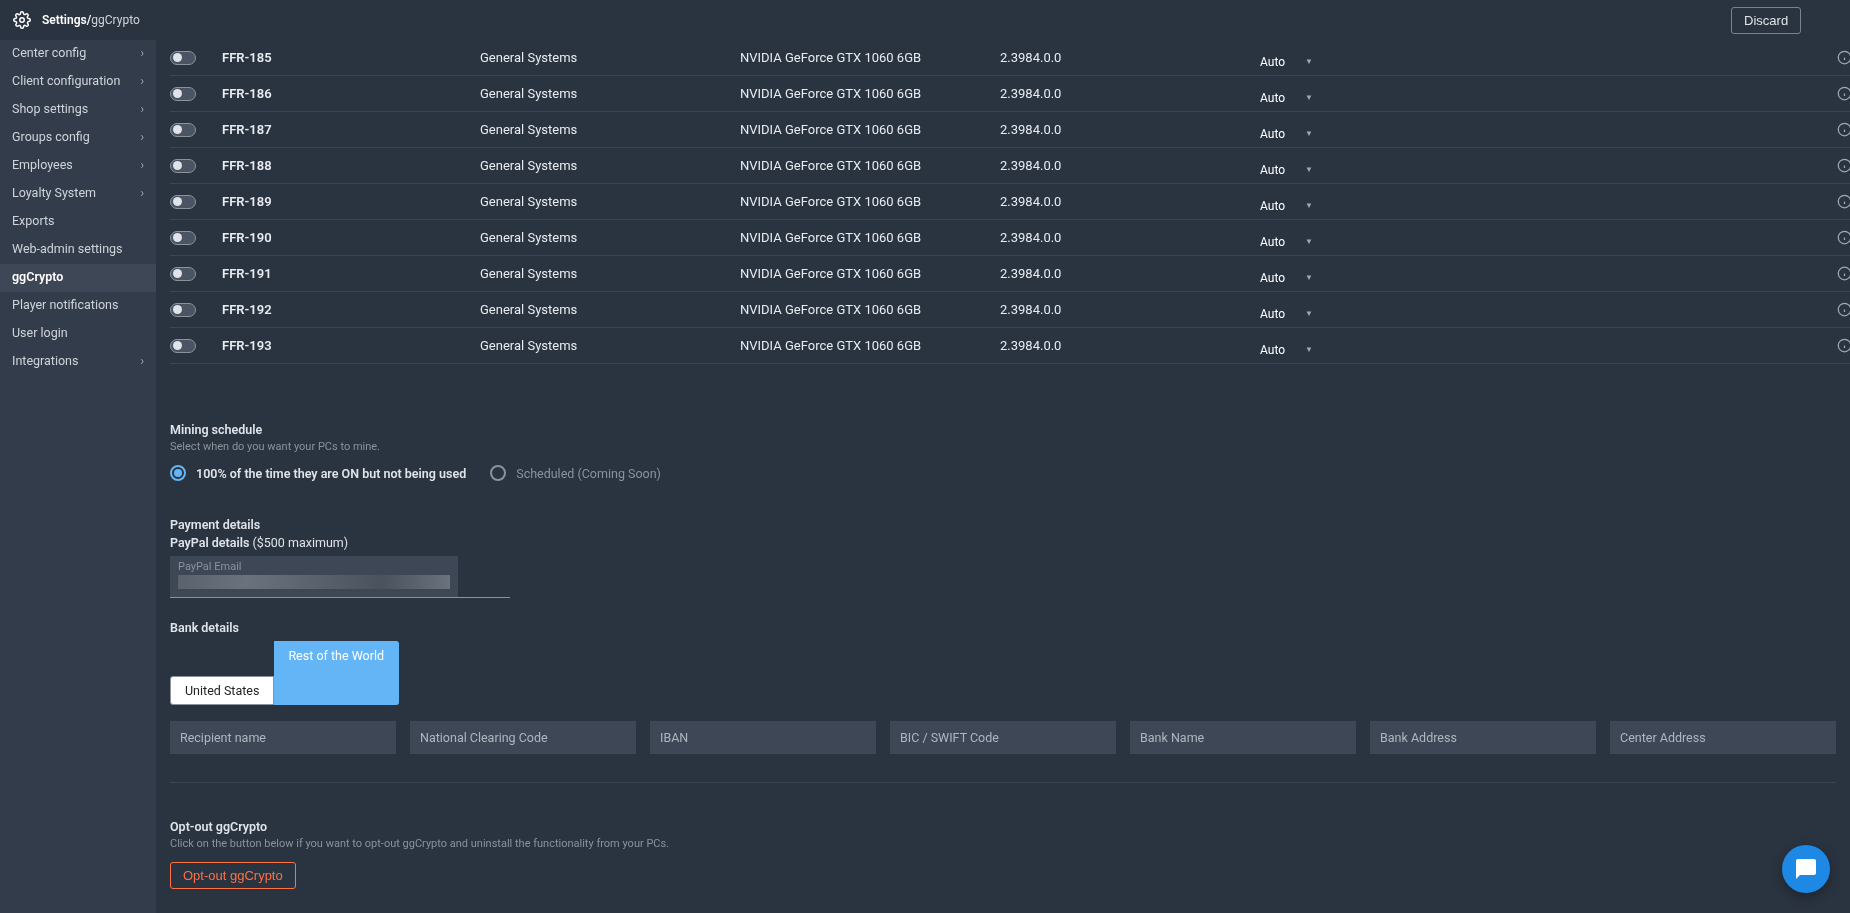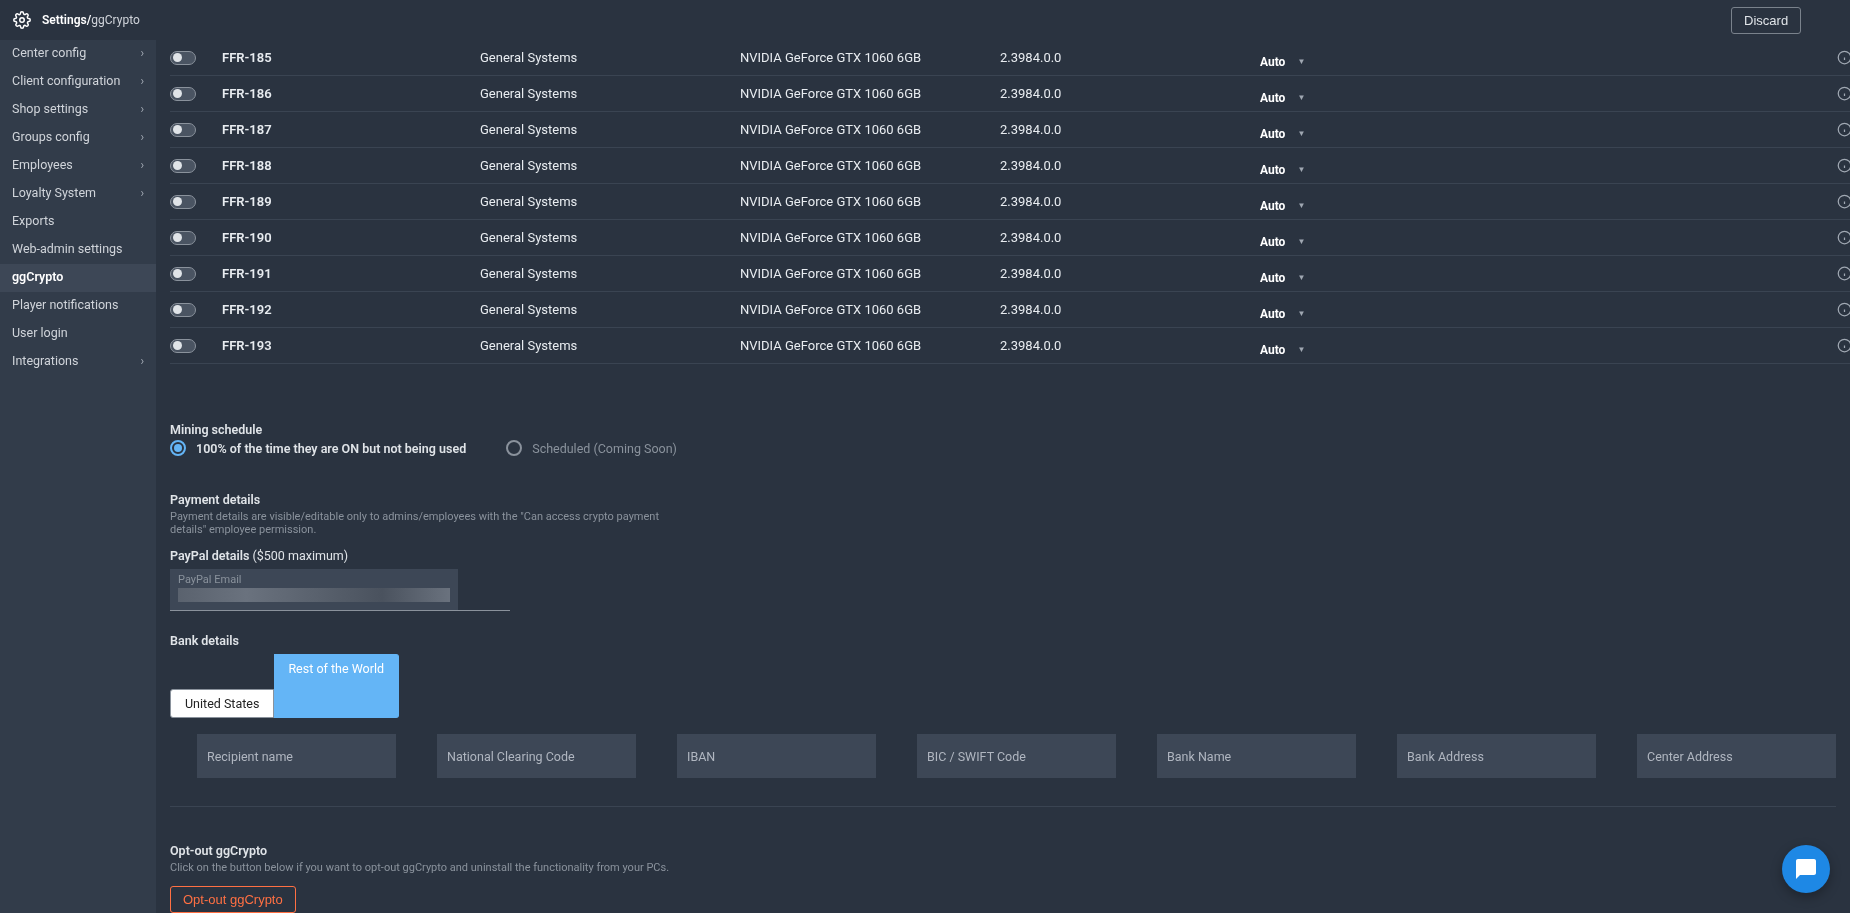--- a/index.html
+++ b/index.html
@@ -88,30 +88,30 @@
     background: #4a5462;
     border: 1px solid #8a929c;
     position: relative;
     cursor: pointer;
   }
   .toggle::after {
     content: ""; position: absolute; left: 2px; top: 1.5px;
     width: 9px; height: 9px; border-radius: 50%; background: #e0e4e8;
   }
   .auto-dd {
-    display: inline-flex; align-items: center; gap: 12px;
-    font-size: 12px; font-weight: 700; cursor: pointer; color: #fff; margin-top: 8px;
+    display: inline-flex; align-items: center; gap: 20px;
+    font-size: 12px; font-weight: 400; cursor: pointer; color: #fff; margin-top: 8px;
   }
   .auto-dd .caret { font-size: 8px; color: #a0a8b2; }
   .info-icon { color: #a0a8b2; cursor: pointer; display:flex; justify-content:center; }
   
   .sections { padding: 22px 14px 0 14px; }
   .sec-title { font-size: 12.5px; font-weight: 600; margin-bottom: 3px; margin-top: 36px; }
   .sec-desc { font-size: 11px; color: #8a929c; margin-bottom: 12px; max-width: 520px; }
-  .radio-row { display: flex; align-items: center; gap: 40px; margin-bottom: 22px; }
+  .radio-row { display: flex; align-items: center; gap: 24px; margin-bottom: 22px; }
   .radio {
     width: 16px; height: 16px; border-radius: 50%;
     border: 2px solid #8a929c; position: relative; cursor: pointer;
     flex-shrink: 0;
   }
   .radio.checked { border-color: #64b5f6; }
   .radio.checked::after {
     content: ""; position: absolute; left: 2px; top: 2px;
     width: 8px; height: 8px; border-radius: 50%; background: #64b5f6;
   }
@@ -133,22 +133,22 @@
   .tab:last-child { border-radius: 0 3px 3px 0; border-left: none; }
   .tab.inactive { background: #fff; color: #222; margin-top: 35px; }
   .tab.active { background: #64b5f6; color: #fff; border-color: #64b5f6; }
   .bank-fields { display: flex; gap: 14px; margin-bottom: 28px; }
   .bank-field {
     flex: 1; min-width: 0;
     background: #3d4756;
     padding: 10px 10px;
     font-size: 12.5px;
     color: #b0b6c0;
-    height: 44px;
-    display: flex; align-items: center; margin-left: 27px;
+    height: 33px;
+    display: flex; align-items: center;
   }
   .divider { border-top: 1px solid #3a4452; margin: 0 0 22px 0; }
   .chat-bubble {
     position: fixed; right: 20px; bottom: 20px;
     width: 48px; height: 48px; border-radius: 50%;
     background: #1e88e5; display: flex; align-items: center; justify-content: center;
     cursor: pointer; box-shadow: 0 4px 12px rgba(0,0,0,.3);
   }
 </style>
 </head>
@@ -415,33 +415,33 @@
               <circle cx="12" cy="12" r="10"></circle>
               <line x1="12" y1="16" x2="12" y2="12"></line>
               <line x1="12" y1="8" x2="12.01" y2="8"></line>
             </svg>
           </div>
         </div>
       </div>
 
     <div class="sections">
       <div class="sec-title">Mining schedule</div>
+      <div class="sec-desc">Select when do you want your PCs to mine.</div>
       <div class="radio-row">
         <div class="radio-opt">
           <span class="radio checked"></span>
           <span>100% of the time they are ON but not being used</span>
         </div>
         <div class="radio-opt disabled">
           <span class="radio"></span>
           <span>Scheduled (Coming Soon)</span>
         </div>
       </div>
 
       <div class="sec-title">Payment details</div>
-      <div class="sec-desc">Payment details are visible/editable only to admins/employees with the "Can access crypto payment details" employee permission.</div>
       <div style="font-size:12.5px; font-weight:600; margin-bottom:6px;">
         <span>PayPal details</span>
         <span style="font-weight:400;">($500 maximum)</span>
       </div>
       <div class="paypal-box">
         <div class="paypal-label">PayPal Email</div>
         <span class="redacted"></span>
       </div>
       <div class="paypal-underline"></div>
 

